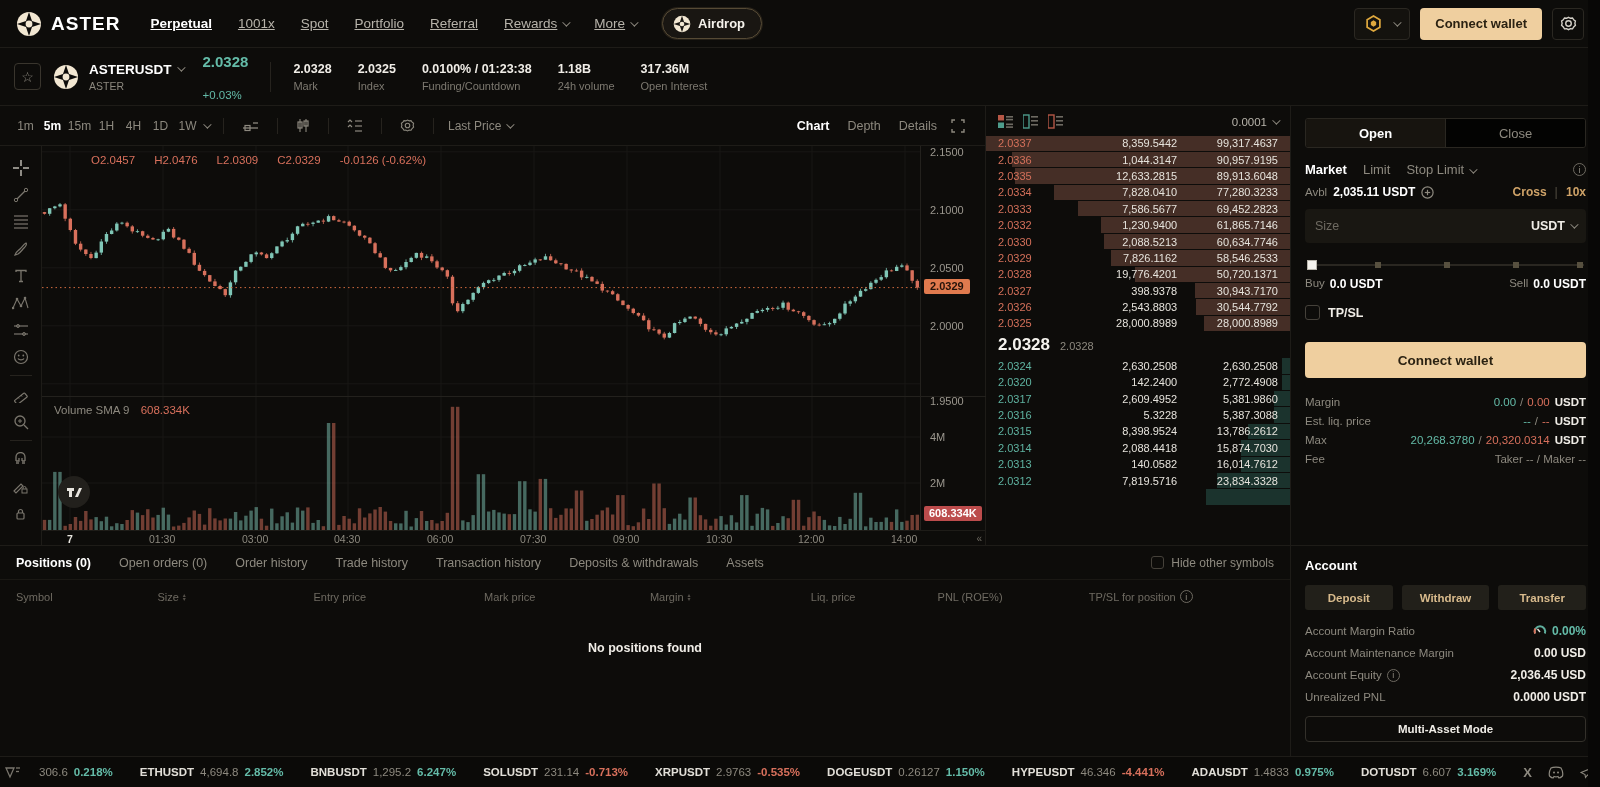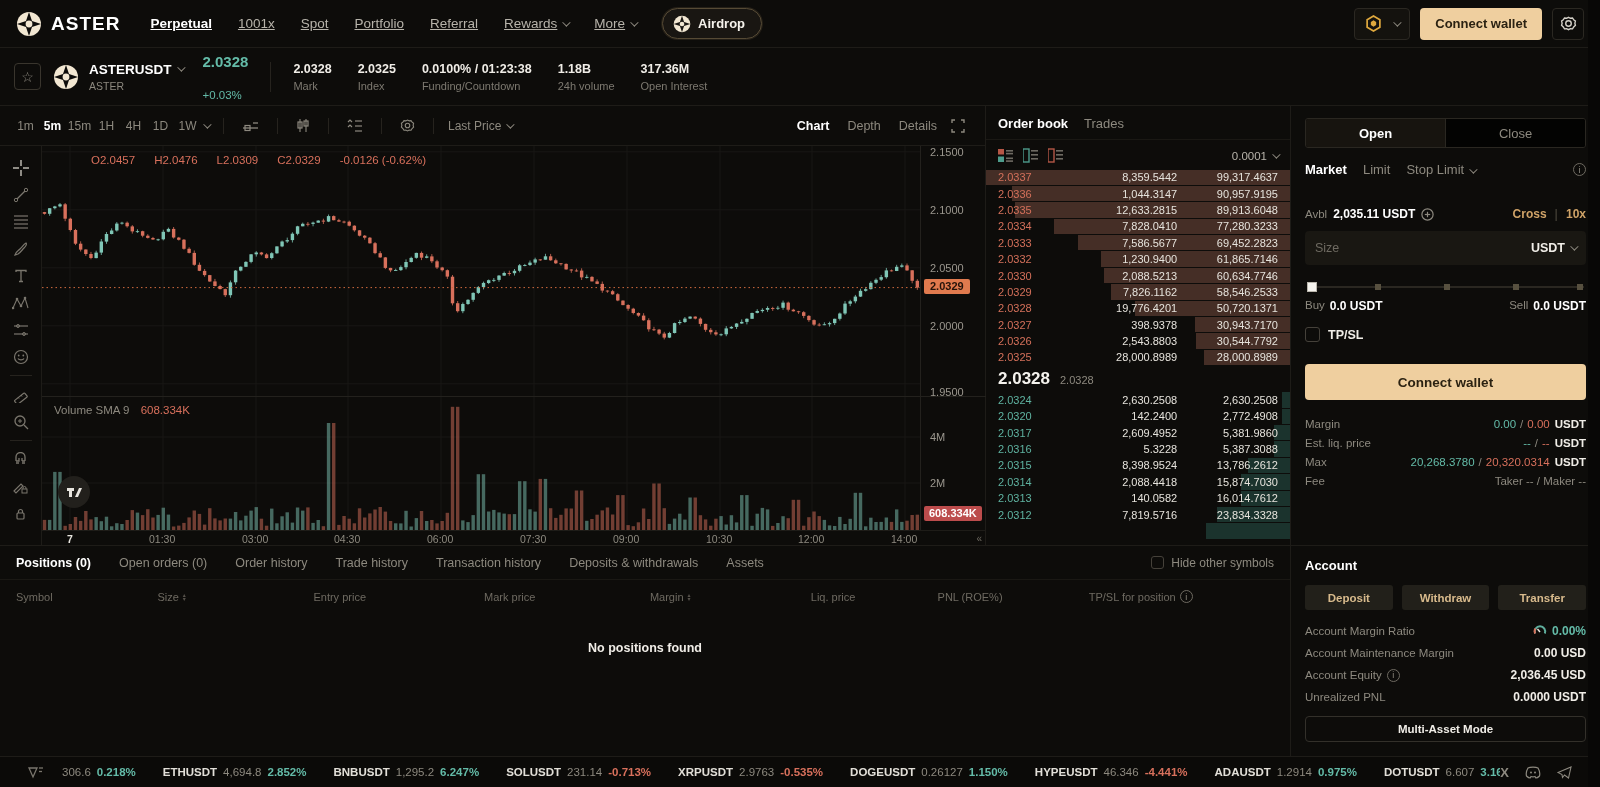--- a/index.html
+++ b/index.html
@@ -39,21 +39,21 @@
   .stat { margin-right:26px; }
   .stat .v { font-size:12.5px; font-weight:bold; color:#f0ede7; }
   .stat .l { font-size:11px; color:#7d7970; margin-top:4px; }
 
   
   .chart-panel { position:absolute; top:106px; left:0; width:986px; height:439px; border-right:1px solid #1e1c18; }
   .orderbook   { position:absolute; top:106px; left:986px; width:305px; height:439px; border-right:1px solid #1e1c18; overflow:hidden; }
   .trade-panel { position:absolute; top:106px; left:1291px; width:309px; height:439px; padding:12px 14px; }
   .positions   { position:absolute; top:545px; left:0; width:1291px; height:211px; border-right:1px solid #1e1c18; border-top:1px solid #1e1c18; }
   .account     { position:absolute; top:545px; left:1291px; width:309px; height:211px; border-top:1px solid #1e1c18; padding:12px 14px; }
-  .tickerbar   { position:absolute; top:756px; left:0; width:1600px; height:31px; border-top:1px solid #1e1c18; background:#0b0a08; display:flex; align-items:center; padding:0 28px; }
+  .tickerbar   { position:absolute; top:756px; left:0; width:1600px; height:31px; border-top:1px solid #1e1c18; background:#0b0a08; display:flex; align-items:center; padding:0 5px; }
 
   
   .chart-toolbar { display:flex; align-items:center; height:40px; border-bottom:1px solid #1e1c18; padding:0 12px; }
   .tf { width:27px; text-align:center; font-size:12px; color:#8d897f; cursor:pointer; }
   .tf.active { color:#fff; font-weight:bold; }
   .tb-sep { width:1px; height:16px; background:#26231e; margin:0 10px; }
   .tb-ico { margin:0 8px; color:#8d897f; cursor:pointer; }
   .lastprice-dd { font-size:12px; color:#8d897f; display:flex; align-items:center; margin-left:4px; cursor:pointer; }
   .view-tabs { margin-left:auto; display:flex; align-items:center; gap:18px; font-size:12.5px; color:#8d897f; }
   .view-tabs .vt.active { color:#fff; font-weight:bold; }
@@ -95,21 +95,21 @@
   .bid .depth { background:#1b332d; }
   .ob-mid { display:flex; align-items:baseline; gap:10px; padding:3px 12px; }
   .ob-mid .big { font-size:17px; font-weight:bold; color:#f5f3ee; }
   .ob-mid .small { font-size:11px; color:#8d897f; }
 
   
   .side-tabs { display:flex; height:30px; border:1px solid #2a2721; border-radius:3px; overflow:hidden; margin-bottom:14px; }
   .side-tab { flex:1; display:flex; align-items:center; justify-content:center; font-size:13px; }
   .side-tab.open { background:#17140f; color:#fff; font-weight:bold; border-right:1px solid #2a2721; }
   .side-tab.close { background:#030302; color:#8d897f; }
-  .otype-row { display:flex; align-items:center; gap:16px; font-size:13px; color:#8d897f; margin-bottom:30px; }
+  .otype-row { display:flex; align-items:center; gap:16px; font-size:13px; color:#8d897f; margin-bottom:8px; }
   .otype.active { color:#fff; font-weight:bold; }
   .otype-row .info { margin-left:auto; }
   .info { width:13px; height:13px; border:1px solid #6e6a61; border-radius:50%; color:#8d897f; font-size:9px; display:inline-flex; align-items:center; justify-content:center; font-style:normal; }
   .avbl-row { display:flex; align-items:center; font-size:11.5px; margin-bottom:10px; }
   .avbl-row .lab { color:#8d897f; margin-right:6px; }
   .avbl-row .val { color:#fff; font-weight:bold; margin-right:6px; font-size:12px; }
   .avbl-row .right { margin-left:auto; display:flex; align-items:center; gap:8px; color:#cfa368; font-weight:bold; font-size:12px; }
   .avbl-row .right .pipe { color:#3b372f; }
   .size-box { display:flex; align-items:center; height:34px; background:#191712; border-radius:4px; padding:0 10px; margin-bottom:16px; }
   .size-box input { flex:1; background:transparent; border:none; outline:none; color:#e6e3dc; font-size:12.5px; font-family:inherit; }
@@ -963,21 +963,21 @@
         </div>
       <div class="vol-legend">
         <span class="n">Volume SMA 9</span>
         <span class="v">608.334K</span>
       </div>
       <div id="y-ticks">
           <div class="ytick" style="top: -0.2px;">2.1500</div>
           <div class="ytick" style="top: 57.8px;">2.1000</div>
           <div class="ytick" style="top: 115.8px;">2.0500</div>
           <div class="ytick" style="top: 173.8px;">2.0000</div>
-          <div class="ytick" style="top: 240px;">1.9500</div>
+          <div class="ytick" style="top: 249px;">1.9500</div>
           <div class="ytick" style="top: 285px;">4M</div>
           <div class="ytick" style="top: 331px;">2M</div>
         </div>
       <div class="pricetag">2.0329</div>
       <div class="voltag">608.334K</div>
       <div class="x-axis" id="x-axis">
         <span class="axis-collapse">«</span>
       <span class="xtick first" style="left: 25px;">7</span>
           <span class="xtick" style="left: 107px;">01:30</span>
           <span class="xtick" style="left: 200px;">03:00</span>
@@ -993,24 +993,20 @@
         <svg width="16" height="16" viewBox="0 0 16 16">
             <rect x="1" y="4" width="7" height="3" fill="#e8e5df"></rect>
             <rect x="3" y="4" width="3" height="9" fill="#e8e5df"></rect>
             <path d="M9 13 L13 4 H16 L12 13 Z" fill="#e8e5df"></path>
           </svg>
       </div>
     </div>
   </section>
 
   <section class="orderbook">
-    <div class="ob-tabs" id="ob-tabs">
-        <span class="ob-tab active">Order book</span>
-        <span class="ob-tab">Trades</span>
-      </div>
     <div class="ob-controls">
       <span class="ico">
           <svg width="15" height="15" viewBox="0 0 15 15">
             <rect x="0" y="1" width="6" height="5.5" fill="#b65746"></rect>
             <rect x="8" y="2" width="7" height="1.6" fill="#6e6a62"></rect>
             <rect x="8" y="4.8" width="7" height="1.6" fill="#6e6a62"></rect>
             <rect x="0" y="8.5" width="6" height="5.5" fill="#4e9c8c"></rect>
             <rect x="8" y="9.5" width="7" height="1.6" fill="#6e6a62"></rect>
             <rect x="8" y="12.3" width="7" height="1.6" fill="#6e6a62"></rect>
           </svg>
@@ -1369,21 +1365,21 @@
           <span class="p">0.26127</span>
           <span class="c up">1.150%</span>
         </span>
         <span class="tk-item">
           <span class="s">HYPEUSDT</span>
           <span class="p">46.346</span>
           <span class="c down">-4.441%</span>
         </span>
         <span class="tk-item">
           <span class="s">ADAUSDT</span>
-          <span class="p">1.2914</span>
+          <span class="p">1.4833</span>
           <span class="c up">0.975%</span>
         </span>
         <span class="tk-item">
           <span class="s">DOTUSDT</span>
           <span class="p">6.607</span>
           <span class="c up">3.169%</span>
         </span>
       </div>
     <div class="tk-social">
       <span class="ico" style="font-weight:bold;font-size:13px;color:#8d897f">X</span>

